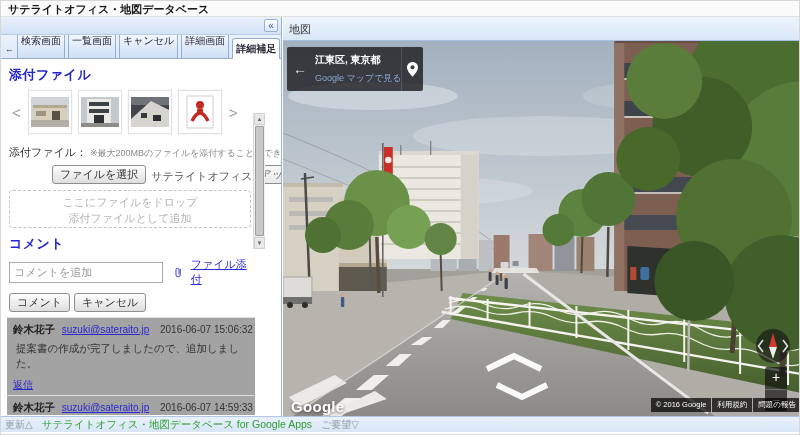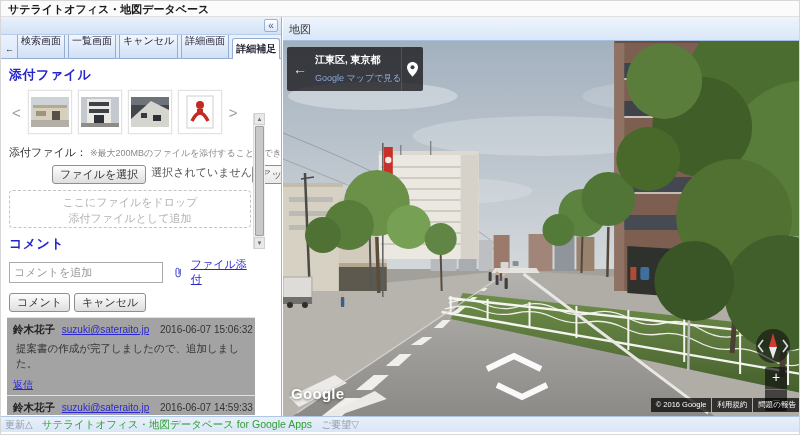--- a/index.html
+++ b/index.html
@@ -20,21 +20,21 @@
   
   #carousel{display:flex;align-items:center;gap:6px;margin:6px 0 2px 2px;}
   .car-arrow{font-size:15px;color:#9a9a9a;cursor:pointer;padding:0 1px;}
   .thumb{width:44px;height:44px;background:#fff;border:1px solid #e2e2e2;box-shadow:0 0 2px rgba(0,0,0,.08);display:flex;align-items:center;justify-content:center;cursor:pointer;}
   
   #attach-label-row{margin-top:8px;white-space:nowrap;}
   #attach-label-row .lbl{font-size:11px;color:#333;}
   #attach-label-row .note{font-size:9px;color:#8a8a8a;margin-left:3px;}
   .btn{display:inline-block;border:1px solid #8e8e8e;border-radius:3px;background:linear-gradient(#fefefe,#dedede);font-size:11px;color:#333;padding:2px 7px;line-height:13px;cursor:pointer;}
   .btn.light{background:linear-gradient(#f7f7f7,#e9e9e9);color:#666;}
-  #file-row{margin-top:5px;display:flex;align-items:flex-start;white-space:nowrap;padding-left:43px;}
+  #file-row{margin-top:5px;display:flex;align-items:flex-end;white-space:nowrap;padding-left:43px;}
   #no-file{font-size:11px;color:#555;margin-left:5px;flex:1;}
   #dropzone{margin-top:6px;border:1px dashed #c3c3c3;border-radius:4px;height:38px;text-align:center;padding-top:3px;}
   #dropzone div{font-size:11px;color:#b3b3b3;line-height:16px;}
   
   #comment-input-row{display:flex;align-items:center;margin-top:2px;}
   #comment-input{width:168px;height:21px;border:1px solid #ababab;font-size:11px;padding:2px 4px;color:#333;}
   #comment-input::placeholder{color:#999;}
   .attach-link{margin-left:11px;font-size:11px;color:#2929cf;text-decoration:underline;cursor:pointer;display:inline-flex;align-items:center;gap:9px;}
   #comment-btn-row{margin:6px 0 5px;display:flex;gap:4px;}
   .comment-item{background:#a3a3a3;border-top:1px solid #e0e0e0;padding:5px 6px 3px;margin:0 -4px 0 -2px;}
@@ -65,21 +65,21 @@
   #address-title{font-size:10px;font-weight:bold;white-space:nowrap;}
   #address-link{font-size:9px;color:#8aa8d6;margin-top:5px;white-space:nowrap;cursor:pointer;}
   #address-pin{width:22px;display:flex;align-items:center;justify-content:center;border-left:1px solid rgba(255,255,255,.12);}
   
   #compass{position:absolute;right:8px;bottom:50px;width:40px;height:40px;cursor:pointer;}
   #zoom-ctl{position:absolute;right:14px;bottom:5px;width:22px;height:44px;background:rgba(15,15,15,.68);border-radius:2px;overflow:hidden;}
   .zoom-btn{height:22px;color:#fff;font-size:14px;text-align:center;line-height:21px;cursor:pointer;}
   .zoom-btn + .zoom-btn{border-top:1px solid rgba(255,255,255,.25);}
   #nav-chevrons{position:absolute;left:198px;top:306px;width:70px;height:56px;}
   
-  #gv-logo{position:absolute;left:8px;bottom:14px;color:#fff;font-size:15px;font-weight:bold;letter-spacing:.3px;text-shadow:0 1px 3px rgba(0,0,0,.55);}
+  #gv-logo{position:absolute;left:8px;bottom:1px;color:#fff;font-size:15px;font-weight:bold;letter-spacing:.3px;text-shadow:0 1px 3px rgba(0,0,0,.55);}
   #copyright{position:absolute;right:0;bottom:4px;display:flex;gap:1px;}
   #copyright span{background:rgba(0,0,0,.72);color:#fff;font-size:7.5px;padding:2px 5px;white-space:nowrap;}
   #copyright .lnk{cursor:pointer;}
 </style>
 </head>
 <body>
 
 <div id="app">
 
   <div id="titlebar">サテライトオフィス・地図データベース</div>
@@ -143,21 +143,21 @@
         </div>
         <span class="car-arrow">&gt;</span>
       </div>
 
       <div id="attach-label-row">
         <span class="lbl">添付ファイル：</span><span class="note">※最大200MBのファイルを添付することができます</span>
       </div>
 
       <div id="file-row">
         <span class="btn">ファイルを選択</span>
-        <span id="no-file">選択されていません</span>
+        <span id="no-file">サテライトオフィス</span>
         <span class="btn light">アップロード</span>
       </div>
 
       <div id="dropzone">
         <div>ここにファイルをドロップ</div>
         <div>添付ファイルとして追加</div>
       </div>
 
       <div class="section-heading">コメント</div>
 

